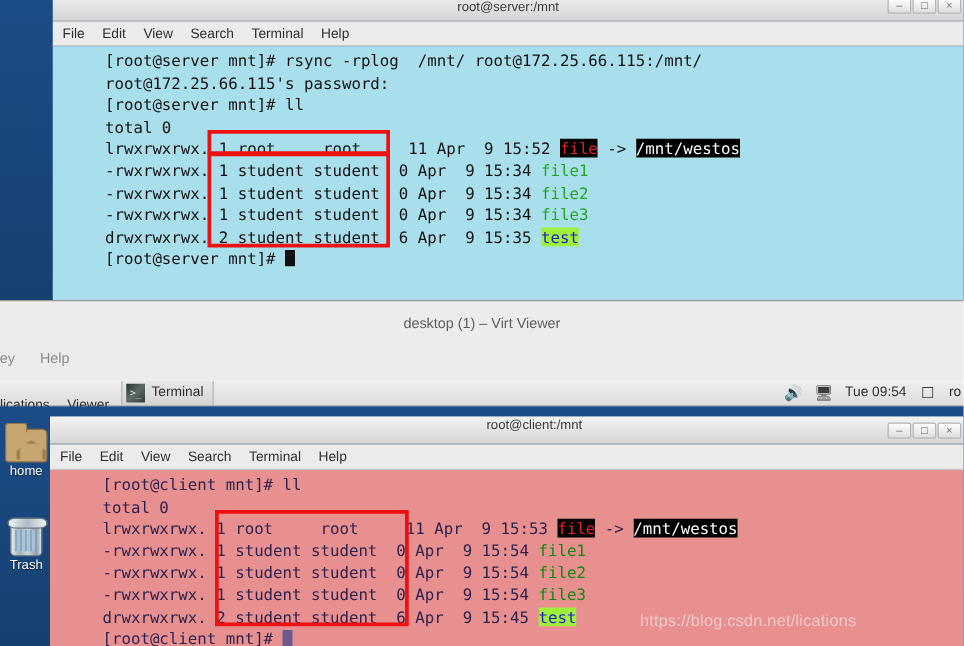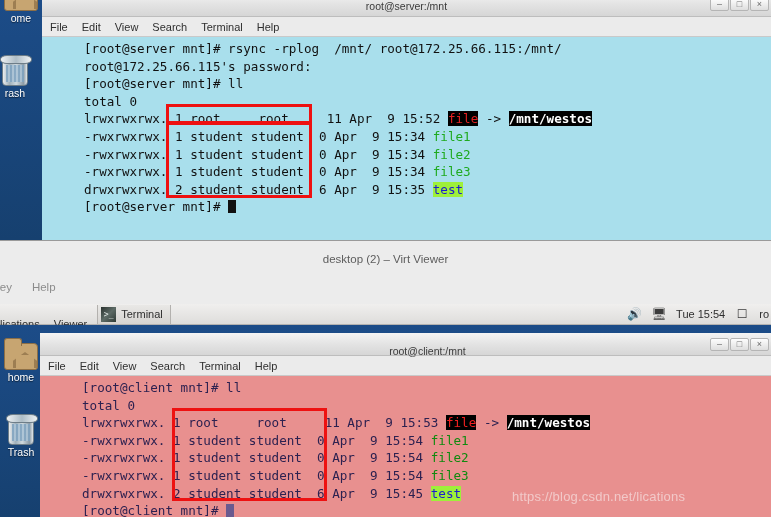--- a/index.html
+++ b/index.html
@@ -91,21 +91,21 @@
   .cursor { display:inline-block; width:8px; height:13px; vertical-align:-2px; }
 
   
   .term-server { background: #a9dfec; color: #111111; }
   .term-server .cursor { background: #111111; }
   
   .term-client { background: #e8908f; color: #2d2150; }
   .term-client .cursor { background: #6a5a8f; }
 
   .c-red   { color: #e02020; background: #000000; }
-  .c-white-on-black { color: #ffffff; background: #000000; font-weight: bold; }
+  .c-white-on-black { color: #ffffff; background: #000000; }
   .c-green { color: #1faa1f; }
   .c-blue-on-green { color: #1b1bd0; background: #9ef03a; }
   .term-client .c-red { color: #f02020; background: #000000; }
   .term-client .c-white-on-black { color: #ffffff; background: #000000; }
   .term-client .c-green { color: #0f8a0f; }
   .term-client .c-blue-on-green { color: #1b1bd0; background: #9ef03a; }
 
   .redbox {
     position: absolute; border: 3px solid #ee1111;
     pointer-events: none;
@@ -160,32 +160,20 @@
     font-size: 13px; color: #f2c9c9; letter-spacing:.2px;
   }
 </style>
 </head>
 <body>
 
 <div id="screen">
 
   <div class="vm-desktop-top">
 
-    <div class="desk-icons-top">
-      <div class="desk-ico" style="left:0; top:-16px;">
-        <div class="folder-glyph"></div>
-        <div>ome</div>
-      </div>
-      <div class="desk-ico" style="left:-6px; top:58px;">
-        <div class="trash-glyph">
-            <div class="trash-body-fill"></div>
-          </div>
-        <div>rash</div>
-      </div>
-    </div>
 
     <div class="term-window" style="left:42px; top:-8px; width:729px; height:248px;">
       <div class="titlebar" style="height:25px;">
         <div class="ttl" style="top:8px;">root@server:/mnt</div>
         <div class="winbtns" style="top:6px;">
           <div class="winbtn">–</div>
           <div class="winbtn">□</div>
           <div class="winbtn">×</div>
         </div>
       </div>
@@ -198,40 +186,40 @@
         <span>Help</span>
       </div>
       <div class="term-body term-server" id="server-term-body" style="height:203px;"><div class="ln"><span>[root@server mnt]# rsync -rplog  /mnt/ root@172.25.66.115:/mnt/</span></div><div class="ln"><span>root@172.25.66.115's password:</span></div><div class="ln"><span>[root@server mnt]# ll</span></div><div class="ln"><span>total 0</span></div><div class="ln"><span>lrwxrwxrwx. 1 root     root     11 Apr  9 15:52 </span><span class="c-red">file</span><span> -&gt; </span><span class="c-white-on-black">/mnt/westos</span></div><div class="ln"><span>-rwxrwxrwx. 1 student student  0 Apr  9 15:34 </span><span class="c-green">file1</span></div><div class="ln"><span>-rwxrwxrwx. 1 student student  0 Apr  9 15:34 </span><span class="c-green">file2</span></div><div class="ln"><span>-rwxrwxrwx. 1 student student  0 Apr  9 15:34 </span><span class="c-green">file3</span></div><div class="ln"><span>drwxrwxrwx. 2 student student  6 Apr  9 15:35 </span><span class="c-blue-on-green">test</span></div><div class="ln"><span>[root@server mnt]# </span><span class="cursor"></span></div></div>
     </div>
 
     <div class="redbox" id="server-anno-0" style="left: 166px; top: 104px; width: 146px; height: 20px;"></div>
     <div class="redbox" id="server-anno-1" style="left: 166px; top: 122px; width: 146px; height: 76px;"></div>
   </div>
 
   <div class="virt-chrome">
-    <div class="virt-title">desktop (2) – Virt Viewer</div>
+    <div class="virt-title">desktop (1) – Virt Viewer</div>
     <div class="virt-menu">
       <span style="margin-left:-6px;">key</span>
       <span>Help</span>
     </div>
   </div>
 
   <div class="gnome-panel">
     <div class="gp-left">
       <span style="margin-left:-2px;">lications</span>
       <span>Viewer</span>
     </div>
     <div class="gp-taskbtn">
       <div class="tico">&gt;_</div>
       <span>Terminal</span>
     </div>
     <div class="gp-right">
       <div class="gp-ico">🔊</div>
       <div class="gp-ico">🖥</div>
-      <span class="gptxt">Tue 15:54</span>
+      <span class="gptxt">Tue 09:54</span>
       <div class="gp-ico">☐</div>
       <span class="gptxt">ro</span>
     </div>
   </div>
 
   <div class="vm-desktop-bot">
     <div class="desk-icons-top" style="height:192px;">
       <div class="desk-ico" style="left:0; top:92px;">
         <div class="trash-glyph">
             <div class="trash-body-fill"></div>
@@ -239,21 +227,21 @@
         <div>Trash</div>
       </div>
       <div class="desk-ico" style="left:0; top:18px;">
         <div class="folder-glyph"></div>
         <div>home</div>
       </div>
     </div>
 
     <div class="term-window" style="left:40px; top:8px; width:731px; height:184px;">
       <div class="titlebar" style="height:23px;">
-        <div class="ttl" style="top:12px;padding-left:44px;">root@client:/mnt</div>
+        <div class="ttl" style="top:1px;padding-left:44px;">root@client:/mnt</div>
         <div class="winbtns" style="top:5px;">
           <div class="winbtn">–</div>
           <div class="winbtn">□</div>
           <div class="winbtn">×</div>
         </div>
       </div>
       <div class="menubar">
         <span>File</span>
         <span>Edit</span>
         <span>View</span>

